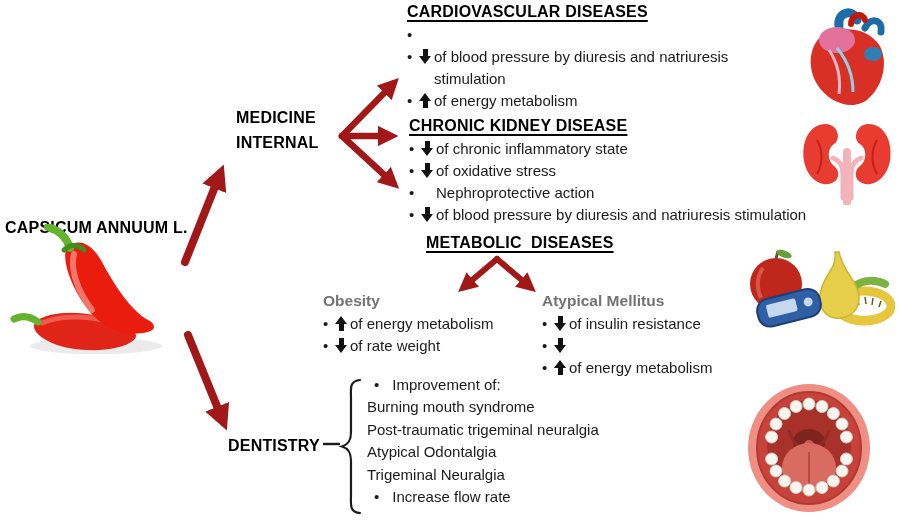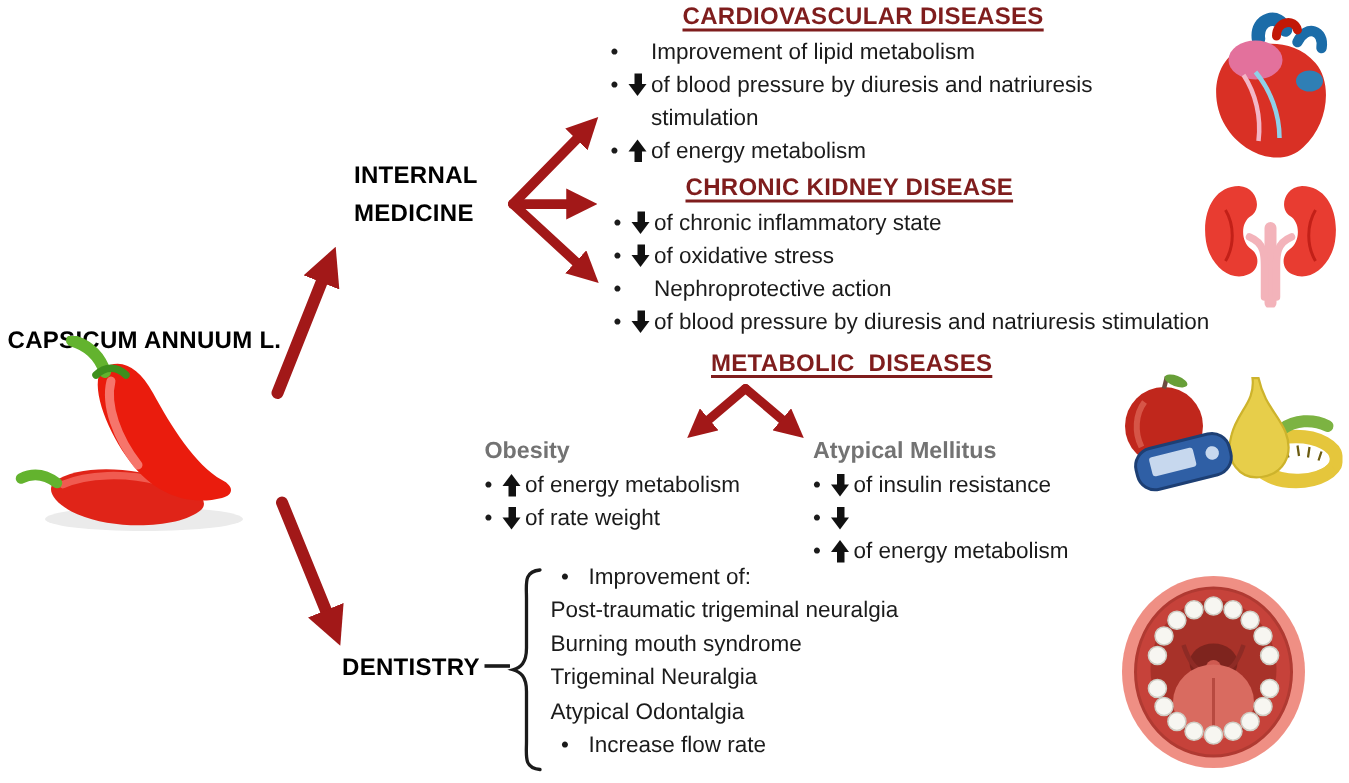--- a/index.html
+++ b/index.html
@@ -2,22 +2,22 @@
 <html><head>
 <meta charset="utf-8">
 <title>Capsicum Annuum L. benefits diagram</title>
 <style>
   html,body{margin:0;padding:0;background:#fff;}
   body{font-family:"Liberation Sans",sans-serif;color:#1b1b1b;}
   .canvas{position:relative;width:899px;height:522px;background:#fff;overflow:hidden;}
   .abs{position:absolute;}
   .overlay{left:0;top:0;pointer-events:none;}
   .big-label{font-weight:bold;font-size:16px;color:#000;letter-spacing:.2px;}
-  .sec-title{font-weight:bold;font-size:16px;color:#7f1d1d;letter-spacing:.2px;white-space:pre-wrap;
-             text-decoration:underline;text-decoration-thickness:2px;text-underline-offset:3px;margin-left:48px;}
+  .sec-title{font-weight:bold;font-size:16px;color:#000000;letter-spacing:.2px;white-space:pre-wrap;
+             text-decoration:underline;text-decoration-thickness:2px;text-underline-offset:3px;}
   .sub-title{font-weight:bold;font-size:15.5px;color:#737373;line-height:22px;}
   .items{margin-top:3px;}
   .row{display:flex;align-items:flex-start;font-size:15px;line-height:22px;}
   .row .bullet{flex:0 0 12px;width:12px;}
   .glyph{flex:0 0 15px;width:15px;height:16px;position:relative;margin-top:3px;}
   .glyph-down::before{content:"";position:absolute;left:4px;top:0;width:5px;height:8px;background:#111;}
   .glyph-down::after{content:"";position:absolute;left:0;top:7px;width:0;height:0;
       border-left:6.5px solid transparent;border-right:6.5px solid transparent;border-top:8px solid #111;}
   .glyph-up::before{content:"";position:absolute;left:4px;top:7px;width:5px;height:8px;background:#111;}
   .glyph-up::after{content:"";position:absolute;left:0;top:0;width:0;height:0;
@@ -57,34 +57,33 @@
     <path d="M28,97 C44,86 78,86 108,97 C124,103 132,110 126,116 C112,128 70,130 44,119 C30,113 22,104 28,97 Z" fill="#e02418"></path>
     <path d="M34,99 C50,92 76,91 98,97" stroke="#f4695f" stroke-width="5" fill="none" stroke-linecap="round" opacity="0.8"></path>
     <path d="M30,98 C22,92 14,91 6,95" stroke="#63b32e" stroke-width="7" fill="none" stroke-linecap="round"></path>
     <path d="M60,22 C72,14 84,20 94,38 C106,60 122,86 140,96 C148,100 148,106 140,108 C116,114 92,104 76,80 C62,60 52,32 60,22 Z" fill="#ea1c0d"></path>
     <path d="M66,30 C62,46 70,68 84,86" stroke="#f8857c" stroke-width="6" fill="none" stroke-linecap="round" opacity="0.85"></path>
     <path d="M62,24 C58,12 50,6 40,3" stroke="#63b32e" stroke-width="8" fill="none" stroke-linecap="round"></path>
     <path d="M56,26 C62,20 70,20 76,26" stroke="#3e8f1d" stroke-width="5" fill="none" stroke-linecap="round"></path>
   </svg>
 
   <div class="abs big-label im-label" style="left:236px;top:105px;">
+    <div>MEDICINE</div>
     <div>INTERNAL</div>
-    <div>MEDICINE</div>
   </div>
 
   <div class="abs big-label" style="left:228px;top:437px;">DENTISTRY</div>
 
   <div class="abs" style="left:407px;top:3px;width:470px;">
     <div class="sec-title">CARDIOVASCULAR DISEASES</div>
     <div class="items cv-items">
 
         <div class="row">
           <span class="bullet">•</span>
           <span class="glyph glyph-none"></span>
-          <span class="txt">Improvement of lipid metabolism</span>
         </div>
 
         <div class="row">
           <span class="bullet">•</span>
           <span class="glyph glyph-down"></span>
           <span class="txt">of blood pressure by diuresis and natriuresis stimulation</span>
         </div>
 
         <div class="row">
           <span class="bullet">•</span>
@@ -169,36 +168,36 @@
 
   <div class="abs" style="left:367px;top:374px;width:265px;">
 
       <div class="d-row ind-yes">
         <span class="d-bullet">•</span>
         <span>Improvement of:</span>
       </div>
 
       <div class="d-row ind-none">
         <span class="d-bullet"></span>
+        <span>Burning mouth syndrome</span>
+      </div>
+
+      <div class="d-row ind-none">
+        <span class="d-bullet"></span>
         <span>Post-traumatic trigeminal neuralgia</span>
       </div>
 
       <div class="d-row ind-none">
         <span class="d-bullet"></span>
-        <span>Burning mouth syndrome</span>
+        <span>Atypical Odontalgia</span>
       </div>
 
       <div class="d-row ind-none">
         <span class="d-bullet"></span>
         <span>Trigeminal Neuralgia</span>
-      </div>
-
-      <div class="d-row ind-none">
-        <span class="d-bullet"></span>
-        <span>Atypical Odontalgia</span>
       </div>
 
       <div class="d-row ind-yes">
         <span class="d-bullet">•</span>
         <span>Increase flow rate</span>
       </div>
     </div>
 
   <svg class="abs" style="left:799px;top:4px;" width="95" height="108" viewBox="0 0 95 108">
     <path d="M40,22 C38,8 54,4 58,16" stroke="#1b6ca8" stroke-width="9" fill="none" stroke-linecap="round"></path>

